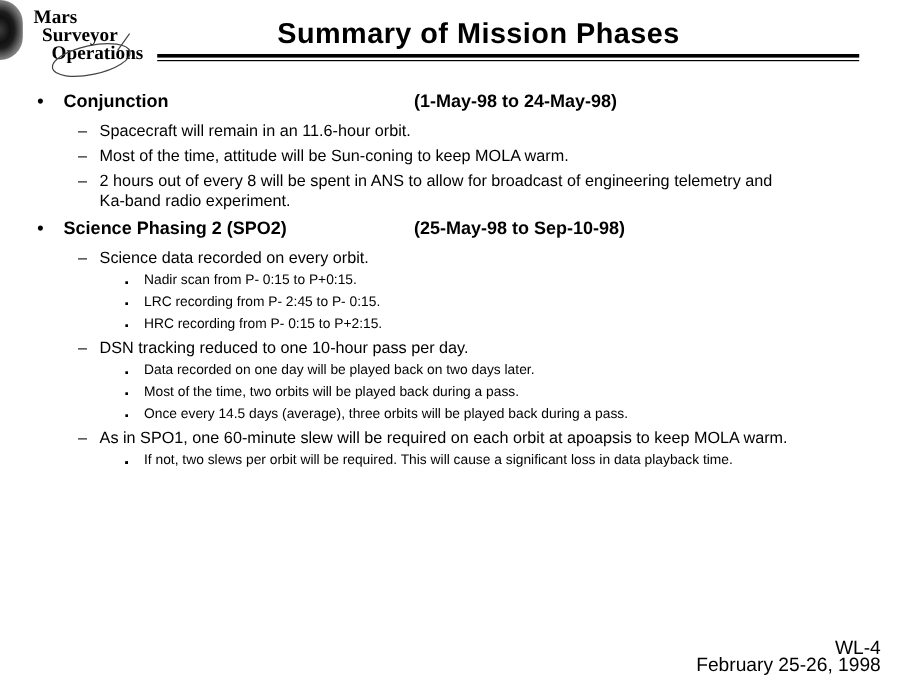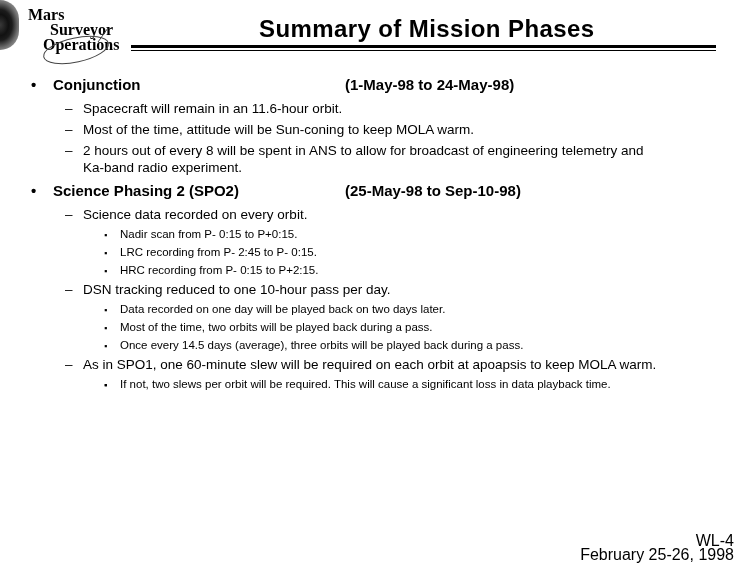--- a/index.html
+++ b/index.html
@@ -16,30 +16,30 @@
     position:absolute; left:0; top:8; width:19px; height:50px;
     border-radius:0 26px 26px 0 / 0 26px 26px 0;
     background:radial-gradient(ellipse 22px 28px at 0% 50%,
       #3a3a3a 0%, #111111 38%, #1c1c1c 55%, #6f6f6f 82%, #9a9a9a 100%);
   }
   .logo {
     position:absolute; left:28px; top:7px;
     font-family:"Liberation Serif", serif; font-weight:bold;
     font-size:16px; line-height:15px; white-space:nowrap;
   }
-  .logo .l-2 { margin-left:22px; }
+  .logo .l-2 { margin-left:7px; }
   .logo .l-3 { margin-left:15px; }
   .swoosh { position:absolute; left:40px; top:26px; width:100px; height:42px; overflow:visible; pointer-events:none; }
 
   .rule-a { position:absolute; left:131px; top:45px; width:585px; height:3px; background:#000; }
   .rule-b { position:absolute; left:131px; top:50px; width:585px; height:1px; background:#000; }
 
   .title {
     position:absolute; left:231px; top:15px;
-    font-size:24px; font-weight:bold; letter-spacing:0.4px; white-space:nowrap;margin-left:28px;
+    font-size:24px; font-weight:bold; letter-spacing:0.4px; white-space:nowrap;
   }
 
   
   .content { position:absolute; top:70px; left:0; width:748px; }
 
   .sec-head {
     position:relative; padding-left:53px;
     font-size:15px; font-weight:bold; line-height:18px;
     margin:6px 0; white-space:nowrap;
   }

